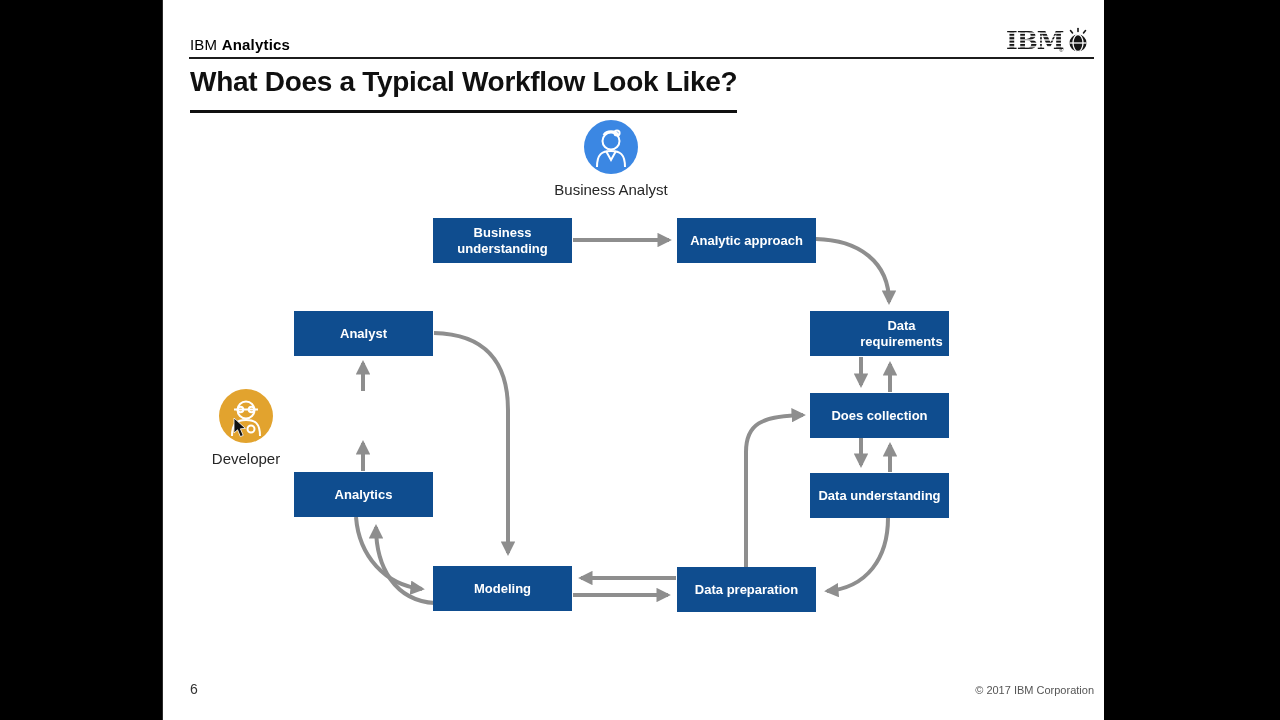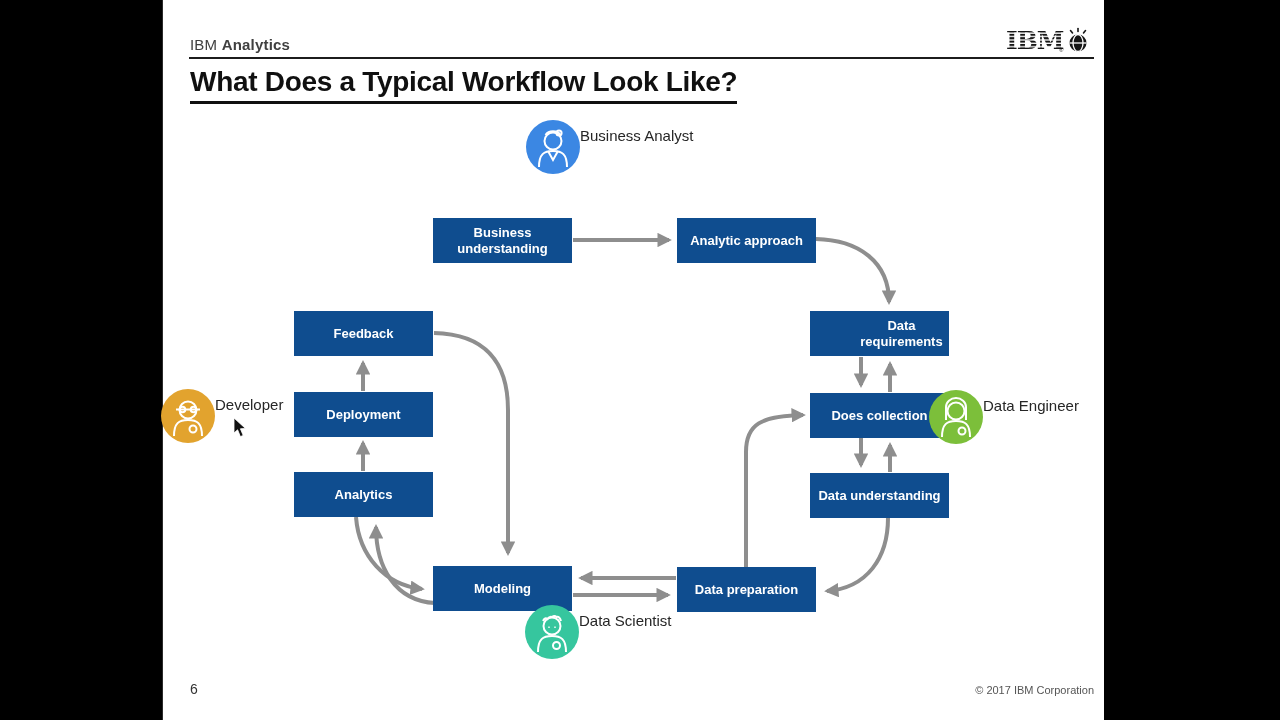--- a/index.html
+++ b/index.html
@@ -3,29 +3,29 @@
 <meta charset="utf-8">
 <style>
   * { margin:0; padding:0; box-sizing:border-box; }
   html,body { width:1280px; height:720px; background:#000; overflow:hidden;
               font-family:"Liberation Sans", sans-serif; }
   .stage { position:relative; width:1280px; height:720px; background:#000; }
   .slide { position:absolute; left:162px; top:0; width:942px; height:720px;
            background:#fff; border-left:1px solid #2a2a2a; }
 
   
-  .brand { position:absolute; left:27px; top:36px; font-size:15px; color:#404040; letter-spacing:.2px; }
+  .brand { position:absolute; left:27px; top:36px; font-size:15px; color:#000000; letter-spacing:.2px; }
   .brand .reg { font-weight:400; }
   .brand .bold { font-weight:700; }
   .header-rule { position:absolute; left:26px; right:10px; top:57px; border-top:2px solid #1c1c1c; }
   .ibm-logo { position:absolute; right:12px; top:27px; width:86px; height:28px; }
 
   
   .page-title { position:absolute; left:27px; top:66px; font-size:28px; font-weight:700;
-                color:#101010; border-bottom:3px solid #101010; padding-bottom:3px;
+                color:#101010; border-bottom:3px solid #101010; padding-bottom:12px;
                 display:inline-block; letter-spacing:-.3px; }
 
   
   .node { position:absolute; width:139px; height:45px; background:var(--box-blue,#0F4D8F);
           color:#fff; font-weight:700; font-size:13px; line-height:1.18;
           display:flex; align-items:center; justify-content:center; text-align:center; z-index:2; }
   #n-bu { left:270px; top:218px; }
   #n-aa { left:514px; top:218px; }
   #n-dr { left:647px; top:311px;padding-left:44px; }
   #n-dc { left:647px; top:393px; }
@@ -33,22 +33,22 @@
   #n-dp { left:514px; top:567px; }
   #n-mo { left:270px; top:566px; }
   #n-ev { left:131px; top:472px; }
   #n-de { left:131px; top:392px; }
   #n-fb { left:131px; top:311px; }
 
   
   .connectors { position:absolute; left:0; top:0; width:942px; height:720px; z-index:1; }
 
   
-  .persona { position:absolute; width:170px; display:flex; flex-direction:row;
-             z-index:3; }
+  .persona { position:absolute; width:170px; display:flex; flex-direction:column;
+             align-items:center; z-index:3; }
   .persona svg.avatar { width:54px; height:54px; }
   .persona .plabel { margin-top:7px; font-size:15px; color:#262626; white-space:nowrap; }
   #p-ba { left:363px; top:120px; }
   #p-dev { left:-2px;  top:389px; }
   #p-de { left:766px; top:390px; }
   #p-ds { left:362px; top:605px; }
   .cursor { position:absolute; left:72px; top:29px; width:14px; height:20px; }
 
   
   .page-num { position:absolute; left:27px; top:681px; font-size:14px; color:#333; }
@@ -131,25 +131,22 @@
       </div>
     <div class="node" id="n-dp">
         <span>Data preparation</span>
       </div>
     <div class="node" id="n-mo">
         <span>Modeling</span>
       </div>
     <div class="node" id="n-ev">
         <span>Analytics</span>
       </div>
-    <div class="node" id="n-de">
-        <span>Deployment</span>
-      </div>
     <div class="node" id="n-fb">
-        <span>Feedback</span>
+        <span>Analyst</span>
       </div>
 
     <div class="persona" id="p-ba">
       <svg class="avatar" viewBox="0 0 54 54">
         <circle cx="27" cy="27" r="27" fill="#3B87E3"></circle>
         <g fill="none" stroke="#fff" stroke-width="2">
           <circle cx="27" cy="21" r="8.5"></circle>
           <path d="M19.5,15 a8.5,7 0 0 1 15,0"></path>
           <circle cx="33" cy="13" r="2.6"></circle>
           <path d="M13,47 C13,34 18,31 27,31 C36,31 41,34 41,47"></path>
@@ -170,47 +167,19 @@
           <path d="M13,47 C13,34 18,31 27,31 C36,31 41,34 41,47"></path>
           <circle cx="32" cy="40" r="3.5"></circle>
         </g>
       </svg>
       <span class="plabel">Developer</span>
       <svg class="cursor" viewBox="0 0 14 20">
         <polygon points="1,0 1,15 4.6,11.8 7.4,18.6 10.2,17.4 7.4,10.8 12.4,10.4" fill="#111" stroke="#fff" stroke-width="0.8"></polygon>
       </svg>
     </div>
 
-    <div class="persona" id="p-de">
-      <svg class="avatar" viewBox="0 0 54 54">
-        <circle cx="27" cy="27" r="27" fill="#7CBF3A"></circle>
-        <g fill="none" stroke="#fff" stroke-width="2">
-          <circle cx="27" cy="21" r="8.5"></circle>
-          <path d="M17,30 V17 a10,9 0 0 1 20,0 V30"></path>
-          <path d="M13,47 C13,34 18,31 27,31 C36,31 41,34 41,47"></path>
-          <circle cx="33" cy="41" r="3.5"></circle>
-        </g>
-      </svg>
-      <span class="plabel">Data Engineer</span>
-    </div>
 
-    <div class="persona" id="p-ds">
-      <svg class="avatar" viewBox="0 0 54 54">
-        <circle cx="27" cy="27" r="27" fill="#36C69E"></circle>
-        <g fill="none" stroke="#fff" stroke-width="2">
-          <circle cx="27" cy="21" r="8.5"></circle>
-          <path d="M18,16 q2,-4 4.5,-2 q2,-3 4.5,-2 q2.5,-2 4.5,0 q3,-1 4.5,4"></path>
-          <path d="M13,47 C13,34 18,31 27,31 C36,31 41,34 41,47"></path>
-          <circle cx="31.5" cy="40.5" r="3.5"></circle>
-        </g>
-        <g stroke="#fff" stroke-width="1.4">
-          <line x1="24" y1="21.5" x2="24" y2="23"></line>
-          <line x1="30" y1="21.5" x2="30" y2="23"></line>
-        </g>
-      </svg>
-      <span class="plabel">Data Scientist</span>
-    </div>
 
     <div class="page-num">6</div>
     <div class="copyright">© 2017 IBM Corporation</div>
 
   </div>
 </div>
 
 </body></html>

